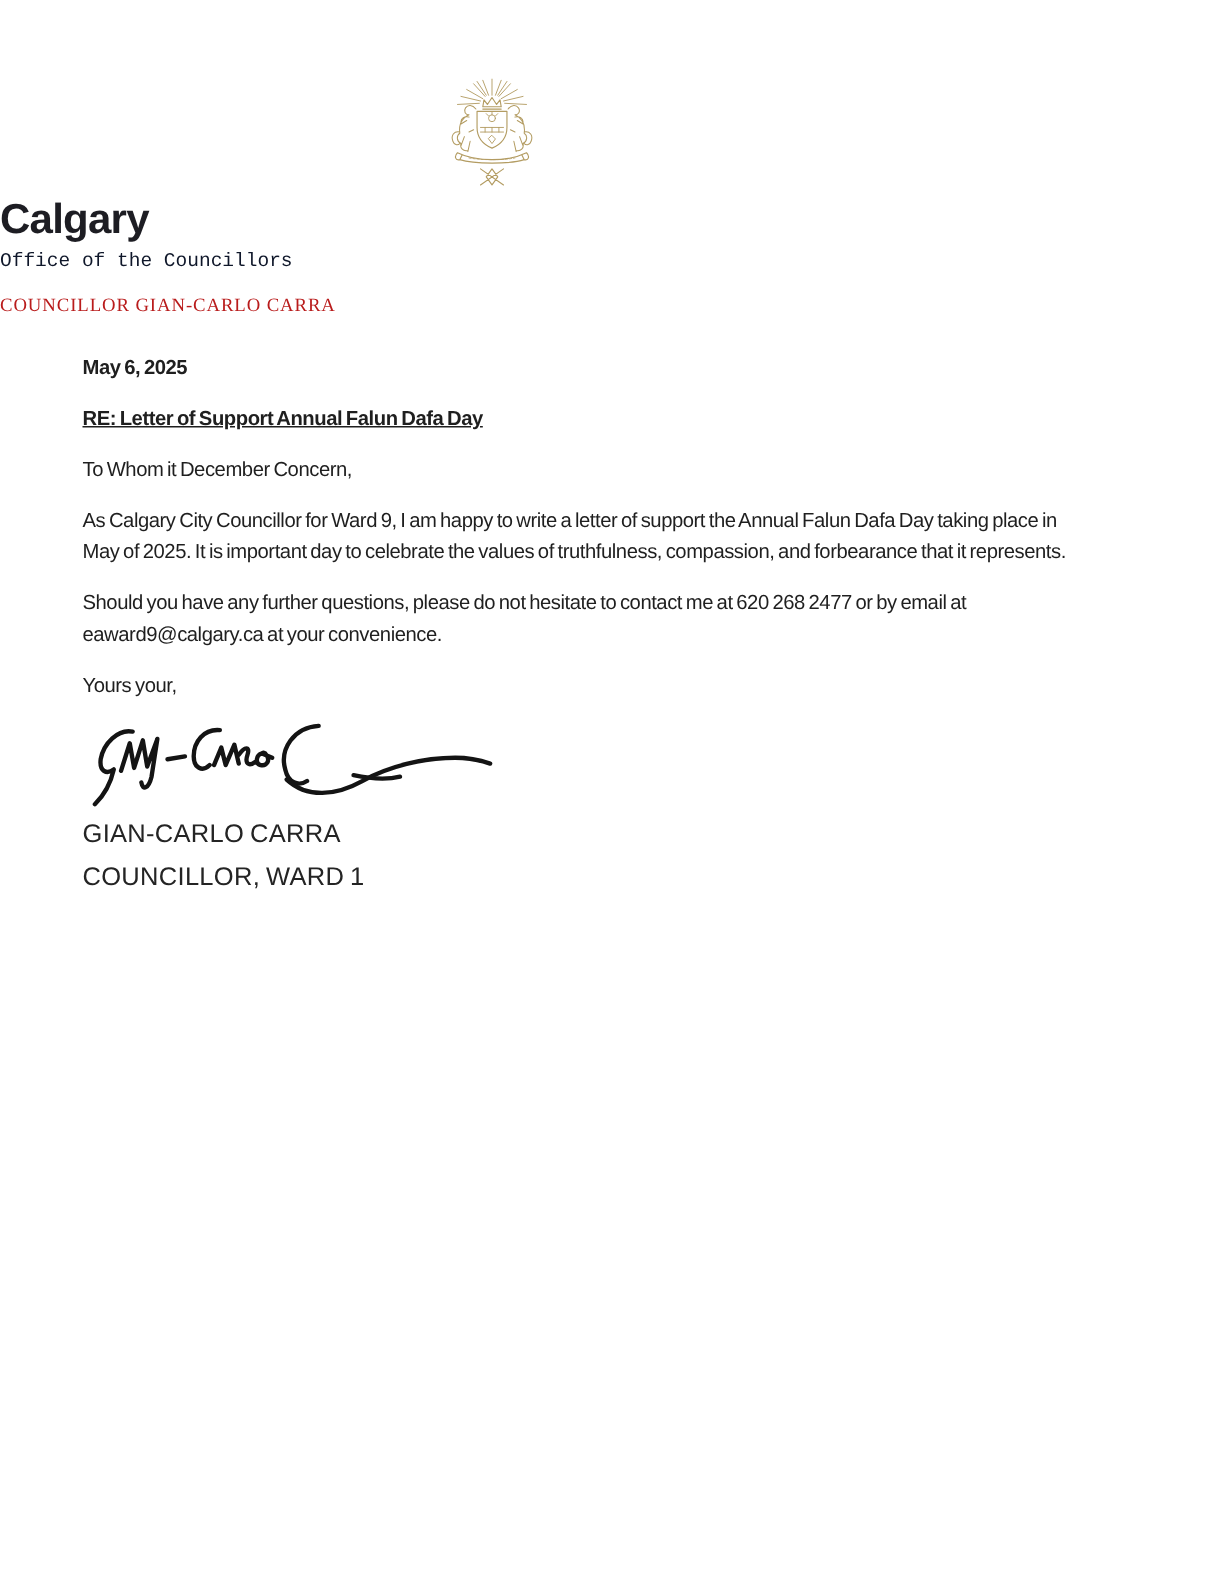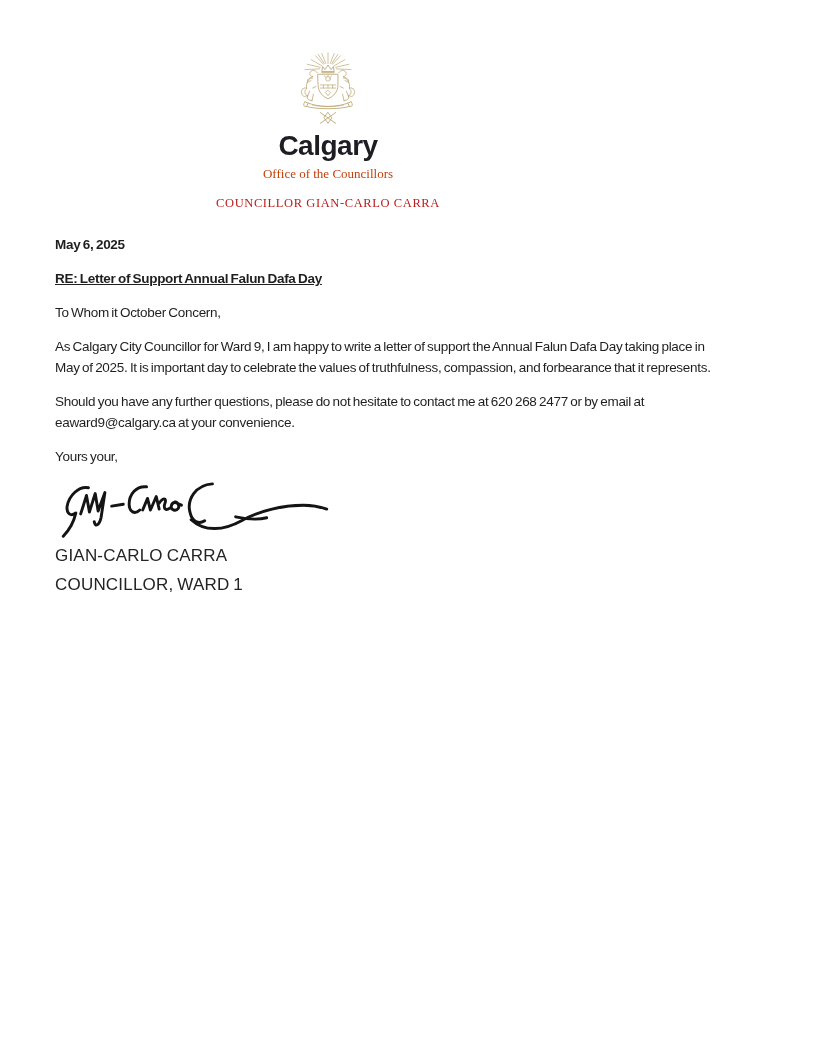--- a/index.html
+++ b/index.html
@@ -5,29 +5,29 @@
   html,body{margin:0;padding:0;background:#ffffff;}
   .page{
     position:relative;
     width:816px;height:1056px;
     background:#ffffff;
     font-family:"Liberation Sans",sans-serif;
     color:#1f1f1f;
     overflow:hidden;
   }
   
-  .letterhead{position:absolute;top:0;left:0;width:656px;text-align:center;}
+  .letterhead{position:absolute;top:0;left:0;width:656px;text-align:left;}
   .crest{width:92px;height:89px;margin:42px auto 0;display:block;}
   .wordmark{
     font-size:28px;font-weight:700;letter-spacing:-0.5px;
     color:#1d1d23;line-height:28px;margin-top:1px;
   }
   .office-line{
-    font-family:Liberation Serif, serif;
-    font-size:13px;color:#c2410c;line-height:13px;margin-top:7px;
+    font-family:Liberation Mono, monospace;
+    font-size:13px;color:#0f172a;line-height:13px;margin-top:7px;
   }
   .councillor-line{
     font-family:"Liberation Serif",serif;
     font-size:12.5px;color:#b91c1c;letter-spacing:0.6px;
     line-height:13px;margin-top:17px;
   }
   
   .letter-body{
     position:absolute;top:234px;left:55px;width:665px;
     font-size:13.5px;line-height:21px;
@@ -95,21 +95,21 @@
 
     <div class="councillor-line">COUNCILLOR GIAN-CARLO CARRA</div>
   </div>
 
   <div class="letter-body">
 
     <p class="b">May 6, 2025</p>
 
     <p class="b u">RE: Letter of Support Annual Falun Dafa Day</p>
 
-    <p>To Whom it October Concern,</p>
+    <p>To Whom it December Concern,</p>
 
     <p>As Calgary City Councillor for Ward 9, I am happy to write a letter of support the Annual Falun Dafa Day taking place in May of 2025. It is important day to celebrate the values of truthfulness, compassion, and forbearance that it represents.</p>
 
 
     <p>Should you have any further questions, please do not hesitate to contact me at 620 268 2477 or by email at eaward9@calgary.ca at your convenience.</p>
 
     <p>Yours your,</p>
 
     <div class="signature-wrap">
       <svg width="280" height="62" viewBox="0 0 280 64" xmlns="http://www.w3.org/2000/svg" fill="none" stroke="#141414" stroke-width="3" stroke-linecap="round" stroke-linejoin="round">

